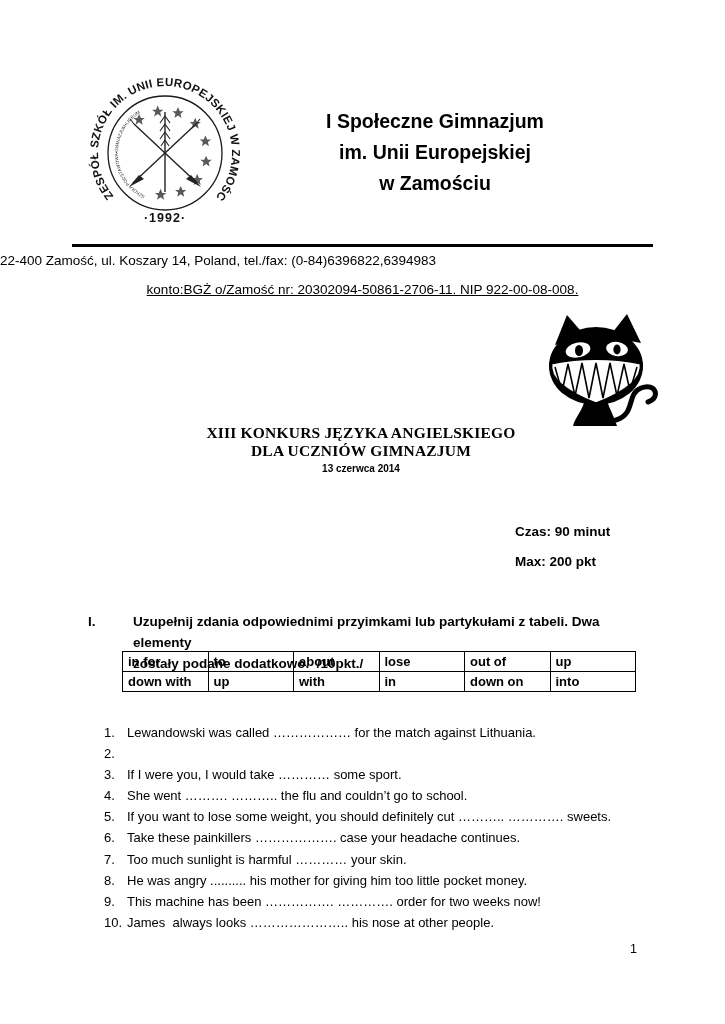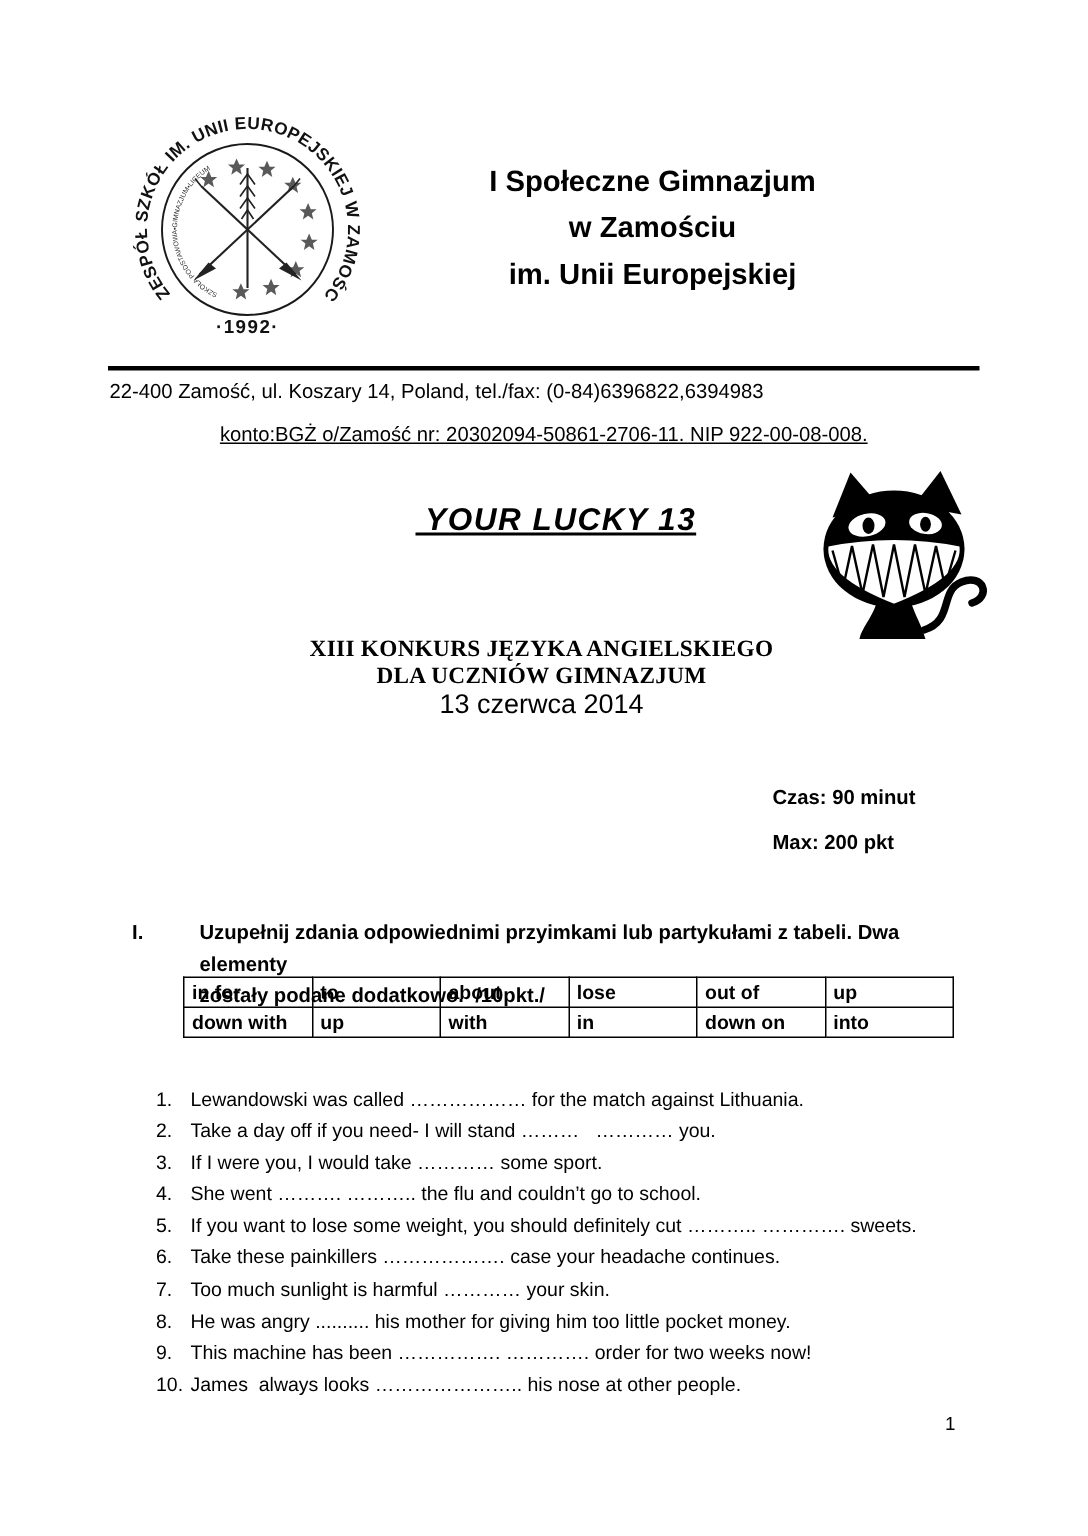--- a/index.html
+++ b/index.html
@@ -3,30 +3,30 @@
 <meta charset="utf-8">
 <style>
   html,body{margin:0;padding:0;background:#e8e8e8;}
   .page{position:relative;width:725px;height:1024px;background:#ffffff;margin:0 auto;
         font-family:"Liberation Sans",sans-serif;color:#000;overflow:hidden;}
   .abs{position:absolute;}
   .logo{left:84px;top:72px;}
   .school-name{left:290px;top:106px;width:290px;text-align:center;
                font-size:19.5px;font-weight:bold;line-height:31px;}
   .rule{left:72px;top:244px;width:581px;height:3px;background:#000;}
-  .address{left:0;top:253px;width:582px;text-align:center;font-size:13.5px;}
+  .address{left:0;top:253px;width:582px;font-size:13.5px;}
   .account{left:0;top:282px;width:725px;text-align:center;font-size:13.5px;
            text-decoration:underline;}
   .lucky{left:277px;top:335px;font-size:21px;font-weight:bold;font-style:italic;
          letter-spacing:1px;text-decoration:underline;white-space:pre;}
   .cat{left:538px;top:314px;}
   .konkurs{left:161px;top:424px;width:400px;text-align:center;}
   .konkurs .serif{font-family:"Liberation Serif",serif;font-size:15.5px;font-weight:bold;
                   line-height:18px;letter-spacing:0.2px;}
-  .konkurs .date{font-size:18px;font-weight:normal;line-height:18px;}
+  .konkurs .date{font-size:10px;font-weight:bold;line-height:18px;}
   .czas{left:515px;top:524px;font-size:13.5px;font-weight:bold;}
   .max{left:515px;top:554px;font-size:13.5px;font-weight:bold;}
   .task-head{left:88px;top:611px;width:560px;display:flex;
              font-size:13.5px;font-weight:bold;line-height:21px;}
   .task-num{width:45px;flex:0 0 45px;}
   .task-instr div{white-space:pre-wrap;}
   table.word-table{position:absolute;left:122px;top:651px;width:514px;
                    border-collapse:collapse;table-layout:fixed;}
   table.word-table td{border:1.5px solid #000;font-size:13px;font-weight:bold;
                       height:19px;padding:0 5px;vertical-align:middle;}
@@ -73,30 +73,29 @@
       <line x1="50" y1="52" x2="113" y2="111"></line>
       <line x1="112" y1="52" x2="49" y2="111"></line>
       <path d="M107,103 L117,115 L102,107 Z" stroke="none"></path>
       <path d="M55,103 L45,115 L60,107 Z" stroke="none"></path>
       <path d="M50,52 L46,47 M112,52 L116,47" stroke-width="1.1" fill="none"></path>
     </g>
   </svg>
 
   <div class="abs school-name">
     <div>I Społeczne Gimnazjum</div>
+    <div>im. Unii Europejskiej</div>
     <div>w Zamościu</div>
-    <div>im. Unii Europejskiej</div>
   </div>
 
   <div class="abs rule"></div>
 
   <div class="abs address">22-400 Zamość, ul. Koszary 14, Poland, tel./fax: (0-84)6396822,6394983</div>
   <div class="abs account">konto:BGŻ o/Zamość nr: 20302094-50861-2706-11. NIP 922-00-08-008.</div>
 
-  <div class="abs lucky"> YOUR LUCKY 13</div>
 
   <svg class="abs cat" width="128" height="112" viewBox="0 0 128 112">
     <g>
       <path d="M78,106 C98,100 88,80 103,74 C118,68 123,84 110,88" fill="none" stroke="#000" stroke-width="5" stroke-linecap="round"></path>
     </g>
     <g>
       <path d="M48,82 C45,97 37,103 35,112 L79,112 C75,99 70,93 68,82 Z" fill="#000"></path>
     </g>
     <g>
       <polygon points="29,1 17,31 48,23" fill="#000"></polygon>
@@ -153,21 +152,20 @@
     </tbody>
   </table>
 
   <div class="abs sentences">
     <div class="sentence">
       <span class="s-num">1.</span>
       <span class="s-text">Lewandowski was called ……………… for the match against Lithuania.</span>
     </div>
     <div class="sentence">
       <span class="s-num">2.</span>
-      <span class="s-text">Take a day off if you need- I will stand ………   ………… you.</span>
     </div>
     <div class="sentence">
       <span class="s-num">3.</span>
       <span class="s-text">If I were you, I would take ………… some sport.</span>
     </div>
     <div class="sentence">
       <span class="s-num">4.</span>
       <span class="s-text">She went ………. ……….. the flu and couldn’t go to school.</span>
     </div>
     <div class="sentence">

